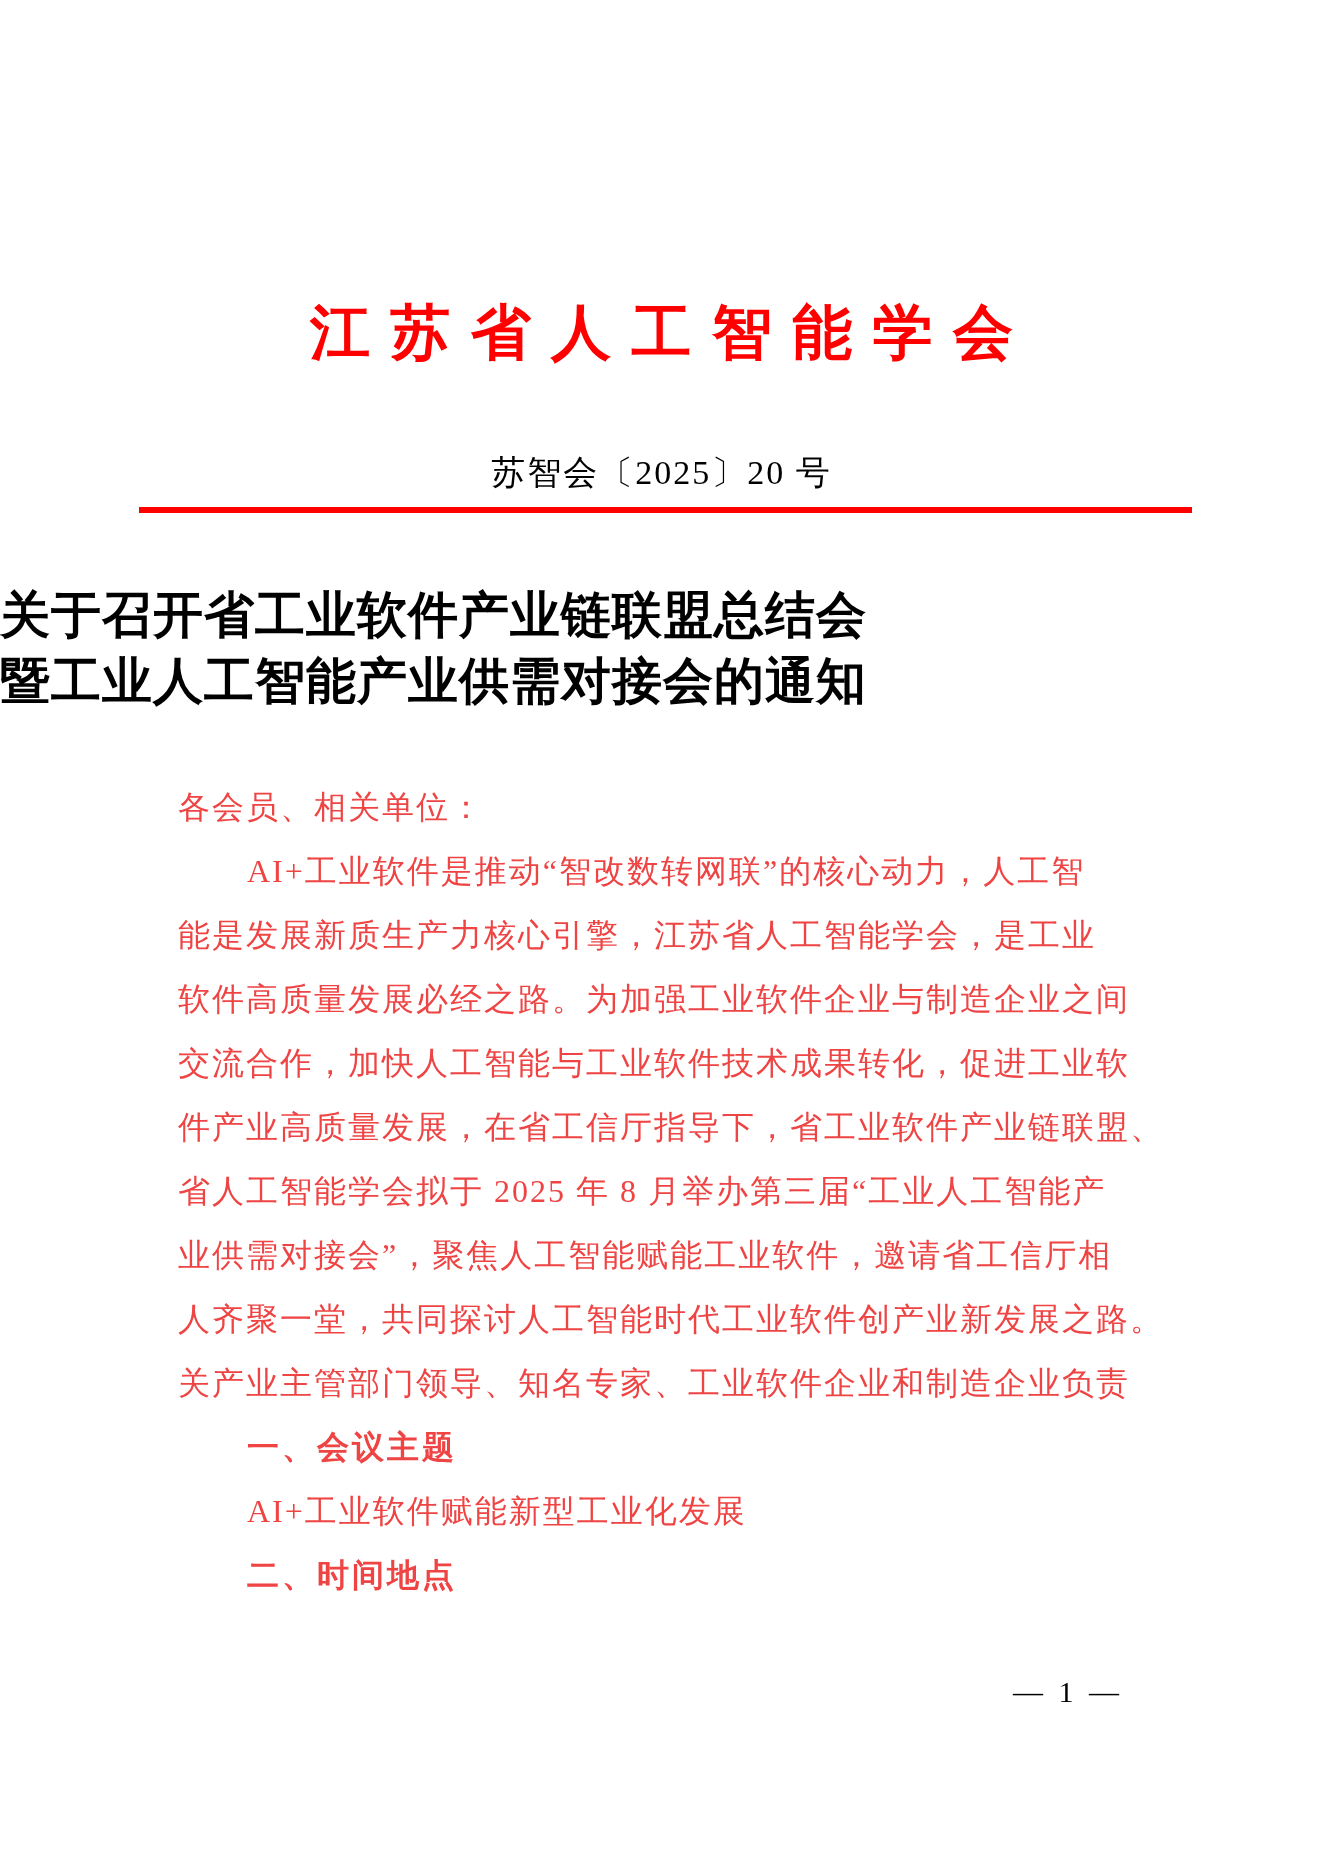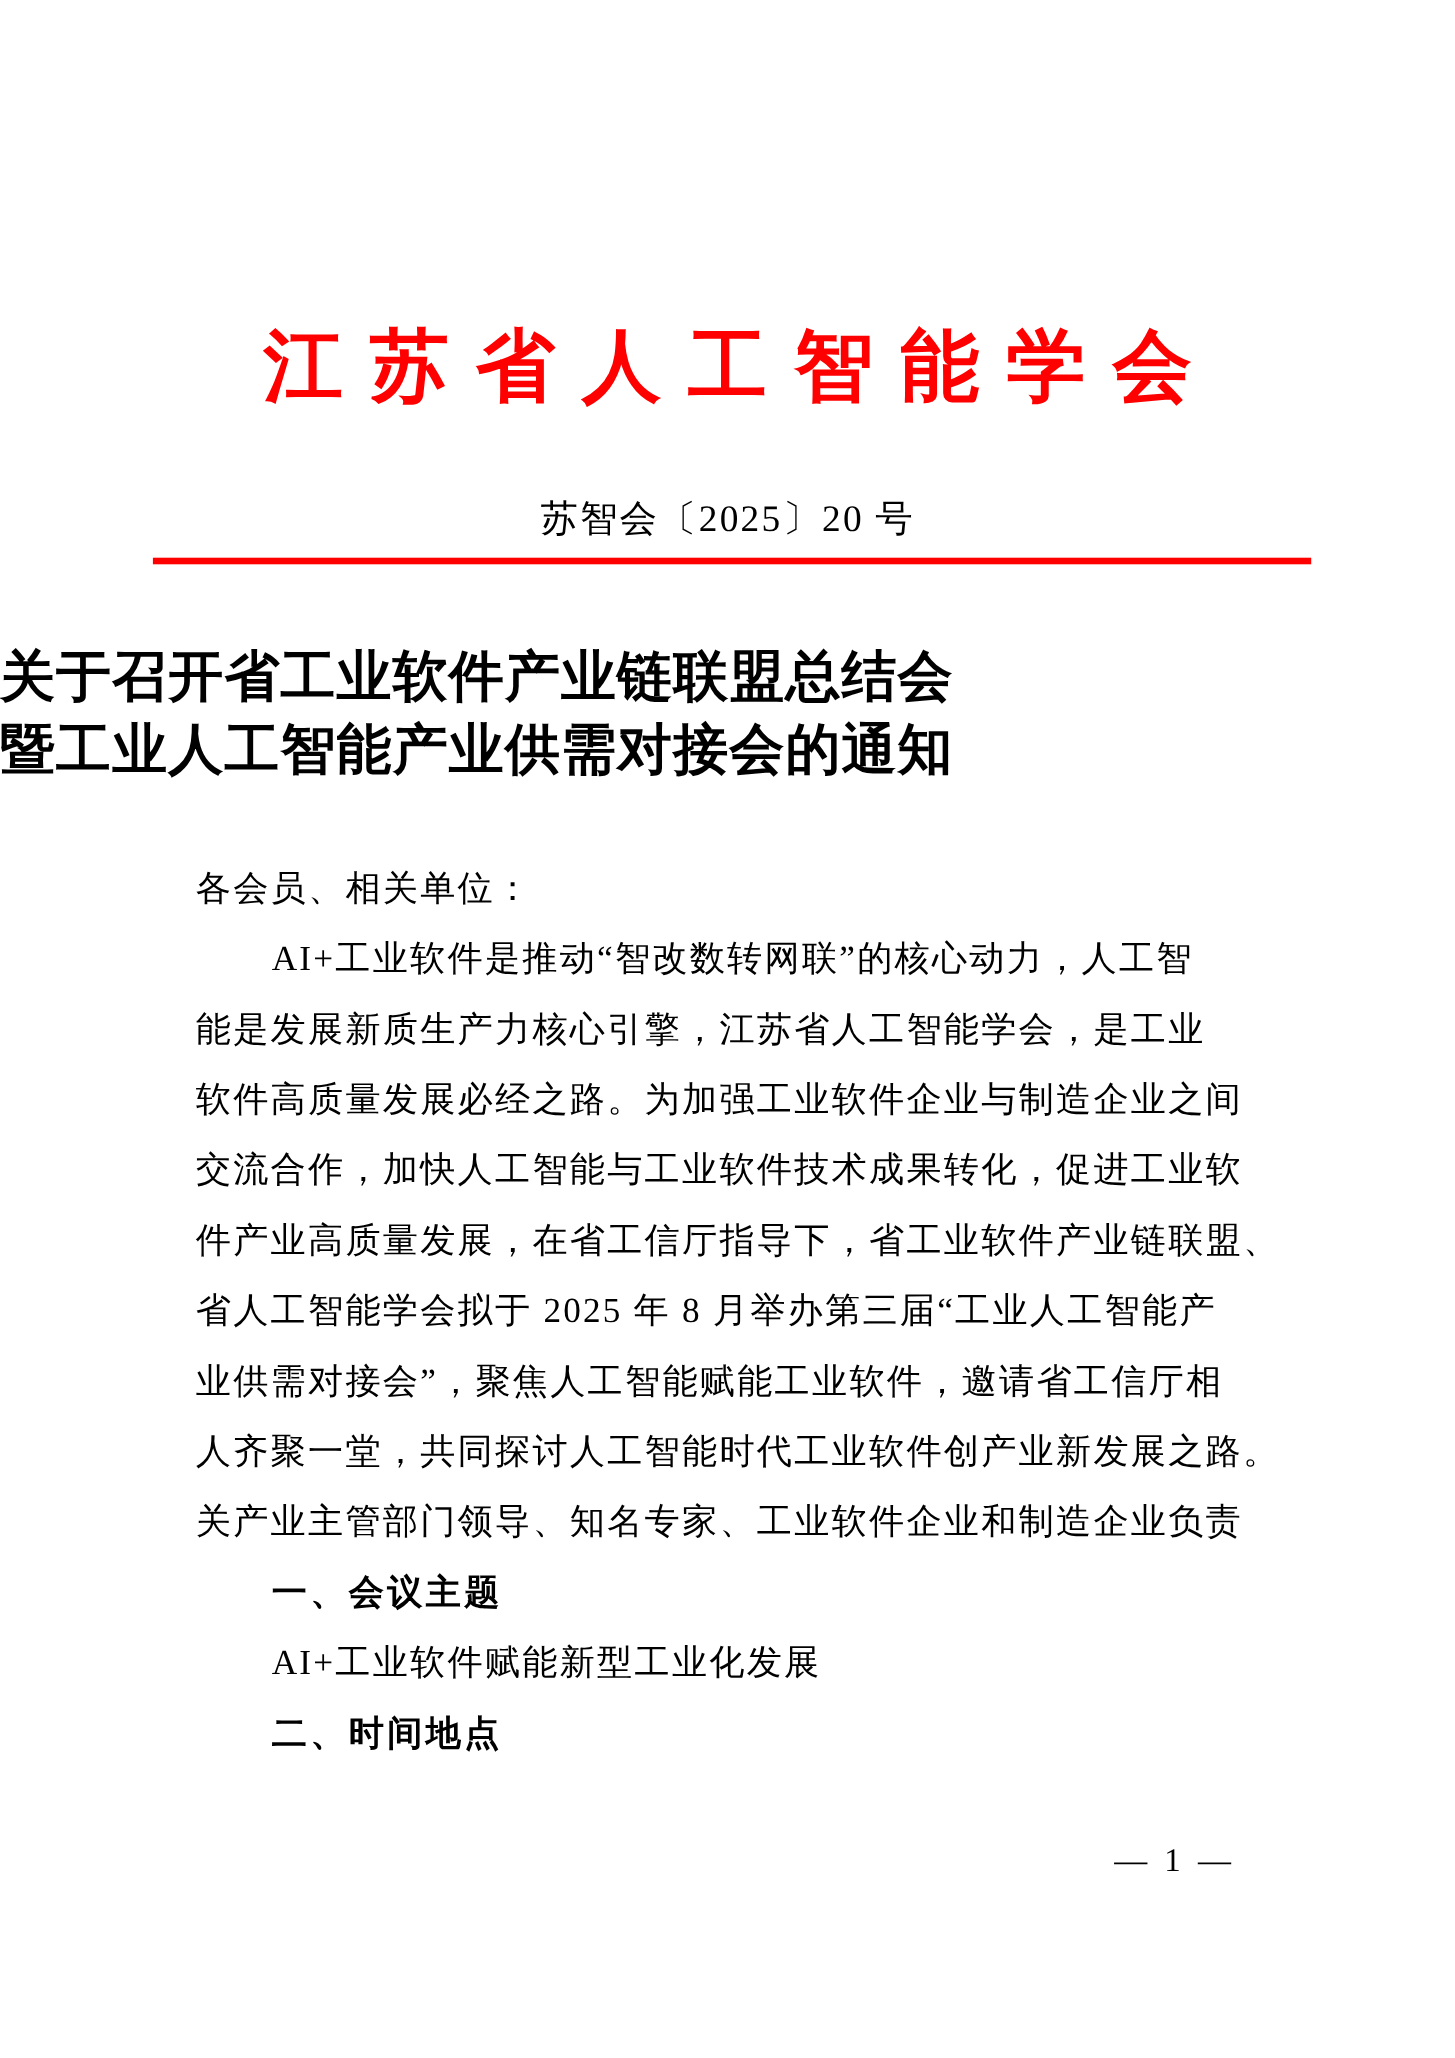--- a/index.html
+++ b/index.html
@@ -20,21 +20,21 @@
     inset: 0;
     background: #ffffff;
   }
   
   .org-name {
     position: absolute;
     top: 283px;
     left: 0;
     width: 100%;
     text-align: center;
-    font-size: 72px;
+    font-size: 60px;
     line-height: 100px;
     font-weight: bold;
     color: #ff0000;
     letter-spacing: 0.34em;
     padding-left: 0.34em;
     box-sizing: border-box;
     white-space: nowrap;
     font-family: "Liberation Serif", "DejaVu Serif", serif;
   }
   
@@ -73,21 +73,21 @@
   }
   
   .body-block {
     position: absolute;
     top: 775px;
     left: 178px;
     width: 967px;
     font-size: 32px;
     line-height: 64px;
     letter-spacing: 2px;
-    color: #000000;
+    color: #ef4444;
   }
   .body-line {
     height: 64px;
     white-space: nowrap;
   }
   .indent {
     padding-left: 69px;
   }
   .section-heading {
     font-family: "Liberation Sans", "DejaVu Sans", sans-serif;

